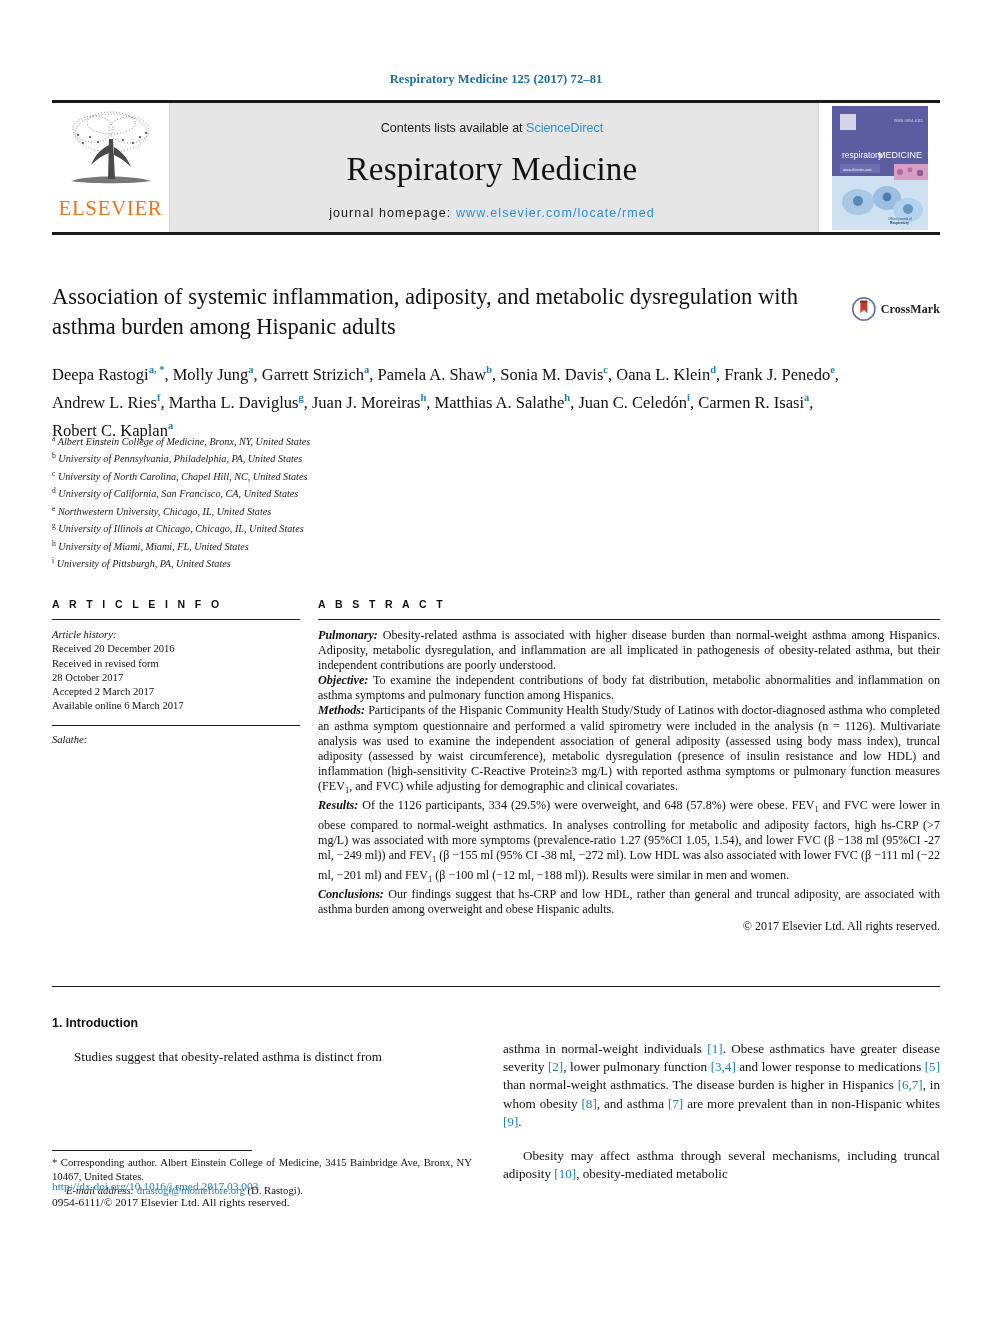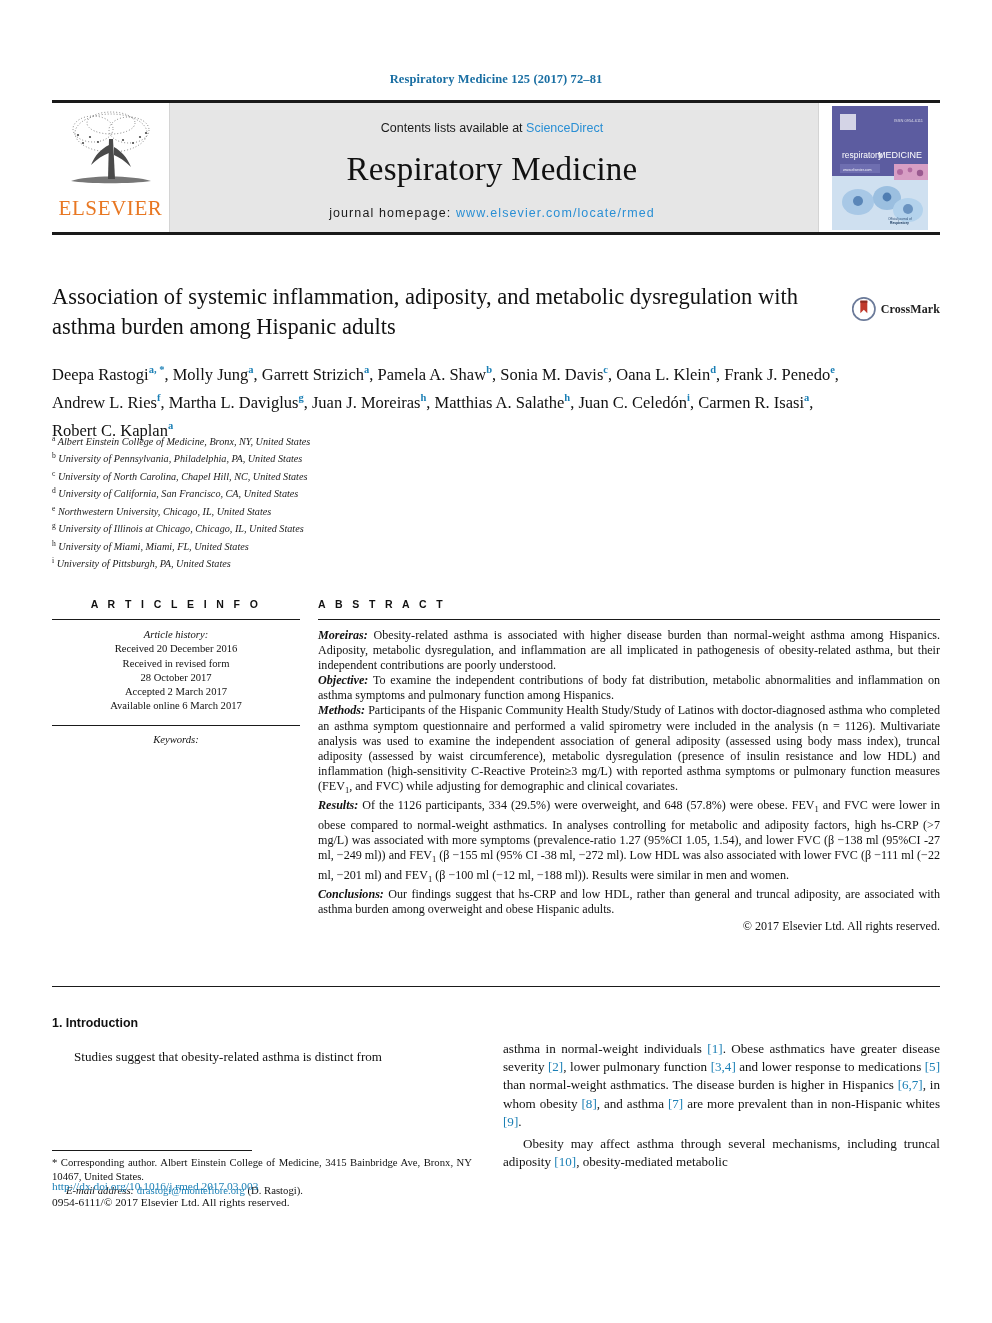--- a/index.html
+++ b/index.html
@@ -125,21 +125,21 @@
     font-style: italic;
     font-size: 10.2px;
     line-height: 14.1px;
     color: #1a1a1a;
   }
   .affiliations div sup { font-style: normal; font-size: 7.6px; vertical-align: super; }
 
   
   .infoabs { position:absolute; left:52px; top:598px; width:888px; }
   .ia-head-row { display:flex; }
-  .col-info { width: 248px; flex:0 0 248px; margin-right: 18px; text-align: center; }
+  .col-info { width: 248px; flex:0 0 248px; margin-right: 18px; }
   .col-abs  { flex: 1 1 auto; }
   .sec-label {
     font-family: "Liberation Sans", sans-serif;
     font-size: 10.5px; font-weight: bold;
     letter-spacing: 3.4px;
     color: #111;
   }
   .rule-thin { border-top: 1px solid #1a1a1a; margin-top: 9px; }
   .rule-thick { border-top: 1.6px solid #1a1a1a; margin-top: 9px; }
 
@@ -177,21 +177,21 @@
     margin: 0 0 18px 0;
   }
   .bodytext {
     font-family: "Liberation Serif", serif;
     font-size: 13.1px;
     line-height: 18.2px;
     text-align: justify;
     color:#111;
     margin:0;
   }
-  .bodytext + .bodytext { text-indent: 20px; margin-top:4px; }
+  .bodytext + .bodytext { text-indent: 20px; margin-top:16px; }
   .indent { text-indent: 22px; }
   .ref { color:#1a7fb5; }
 
   
   .footnote-rule { position:absolute; left:52px; top:1150px; width:200px; border-top:1px solid #1a1a1a; }
   .footnote {
     position:absolute; left:52px; top:1155px; width:420px;
     font-family: "Liberation Serif", serif;
     font-size: 10.7px;
     line-height: 14.2px;
@@ -313,29 +313,29 @@
           <div id="history-items">
               <div>Received 20 December 2016</div>
               <div>Received in revised form</div>
               <div>28 October 2017</div>
               <div>Accepted 2 March 2017</div>
               <div>Available online 6 March 2017</div>
             </div>
         </div>
         <div class="kw-rule"></div>
         <div class="info-body kw-block">
-          <div class="ital">Keywords:</div>
+          <div class="ital">Salathe:</div>
         </div>
       </div>
 
       <div class="col-abs">
         <div class="sec-label">A B S T R A C T</div>
         <div class="rule-thick"></div>
         <div class="abs-body" id="abstract-body">
-            <p><span class="lead">Moreiras:</span><span> Obesity-related asthma is associated with higher disease burden than normal-weight asthma among Hispanics. Adiposity, metabolic dysregulation, and inflammation are all implicated in pathogenesis of obesity-related asthma, but their independent contributions are poorly understood.</span></p>
+            <p><span class="lead">Pulmonary:</span><span> Obesity-related asthma is associated with higher disease burden than normal-weight asthma among Hispanics. Adiposity, metabolic dysregulation, and inflammation are all implicated in pathogenesis of obesity-related asthma, but their independent contributions are poorly understood.</span></p>
             <p><span class="lead">Objective:</span><span> To examine the independent contributions of body fat distribution, metabolic abnormalities and inflammation on asthma symptoms and pulmonary function among Hispanics.</span></p>
             <p><span class="lead">Methods:</span><span> Participants of the Hispanic Community Health Study/Study of Latinos with doctor-diagnosed asthma who completed an asthma symptom questionnaire and performed a valid spirometry were included in the analysis (n = 1126). Multivariate analysis was used to examine the independent association of general adiposity (assessed using body mass index), truncal adiposity (assessed by waist circumference), metabolic dysregulation (presence of insulin resistance and low HDL) and inflammation (high-sensitivity C-Reactive Protein≥3 mg/L) with reported asthma symptoms or pulmonary function measures (FEV<sub>1</sub>, and FVC) while adjusting for demographic and clinical covariates.</span></p>
             <p><span class="lead">Results:</span><span> Of the 1126 participants, 334 (29.5%) were overweight, and 648 (57.8%) were obese. FEV<sub>1</sub> and FVC were lower in obese compared to normal-weight asthmatics. In analyses controlling for metabolic and adiposity factors, high hs-CRP (&gt;7 mg/L) was associated with more symptoms (prevalence-ratio 1.27 (95%CI 1.05, 1.54), and lower FVC (β −138 ml (95%CI -27 ml, −249 ml)) and FEV<sub>1</sub> (β −155 ml (95% CI -38 ml, −272 ml). Low HDL was also associated with lower FVC (β −111 ml (−22 ml, −201 ml) and FEV<sub>1</sub> (β −100 ml (−12 ml, −188 ml)). Results were similar in men and women.</span></p>
             <p><span class="lead">Conclusions:</span><span> Our findings suggest that hs-CRP and low HDL, rather than general and truncal adiposity, are associated with asthma burden among overweight and obese Hispanic adults.</span></p>
           </div>
         <div class="abs-body copyright">© 2017 Elsevier Ltd. All rights reserved.</div>
       </div>
     </div>
   </div>
 

